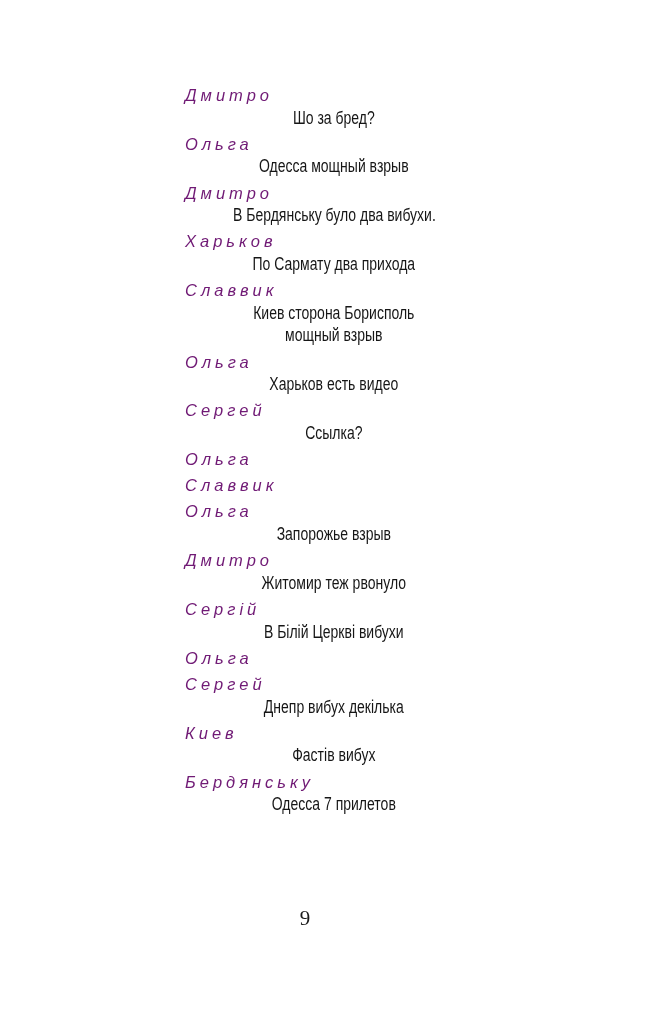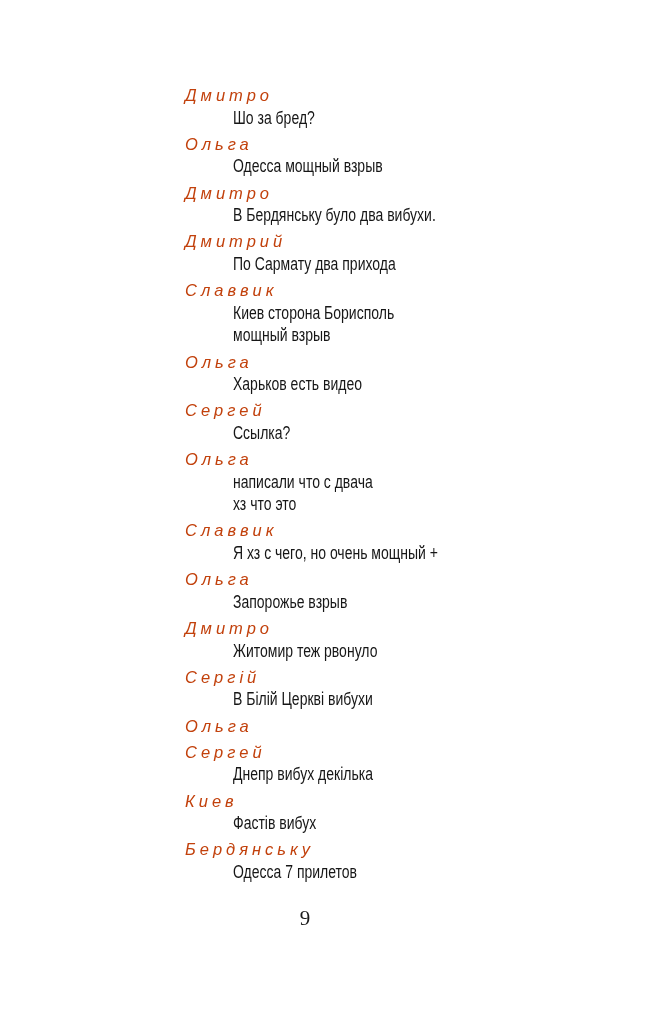--- a/index.html
+++ b/index.html
@@ -18,24 +18,24 @@
     position: absolute;
     left: 185px; top: 84px;
     width: 300px;
   }
   .entry { margin-bottom: 3.6px; }
   .speaker {
     font-style: italic;
     font-size: 16.5px;
     line-height: 22.6px;
     letter-spacing: 4px;
-    color: #c2410c;
+    color: #701a75;
     white-space: nowrap;
   }
-  .messages { margin-left: 48px; }
+  .messages { margin-left: 48px; text-align: center; }
   .msg-line {
     font-size: 17.5px;
     line-height: 22.6px;
     color: #161616;
     white-space: nowrap;
     transform: scaleX(0.8);
     transform-origin: 0 50%;
   }
   .folio {
     position: absolute;
@@ -67,21 +67,21 @@
   </div>
 
   <div class="entry">
     <div class="speaker">Дмитро</div>
     <div class="messages">
           <div class="msg-line">В Бердянську було два вибухи.</div>
         </div>
   </div>
 
   <div class="entry">
-    <div class="speaker">Дмитрий</div>
+    <div class="speaker">Харьков</div>
     <div class="messages">
           <div class="msg-line">По Сармату два прихода</div>
         </div>
   </div>
 
   <div class="entry">
     <div class="speaker">Славвик</div>
     <div class="messages">
           <div class="msg-line">Киев сторона Борисполь</div>
           <div class="msg-line">мощный взрыв</div>
@@ -97,31 +97,24 @@
 
   <div class="entry">
     <div class="speaker">Сергей</div>
     <div class="messages">
           <div class="msg-line">Ссылка?</div>
         </div>
   </div>
 
   <div class="entry">
     <div class="speaker">Ольга</div>
-    <div class="messages">
-          <div class="msg-line">написали что с двача</div>
-          <div class="msg-line">хз что это</div>
-        </div>
   </div>
 
   <div class="entry">
     <div class="speaker">Славвик</div>
-    <div class="messages">
-          <div class="msg-line">Я хз с чего, но очень мощный +</div>
-        </div>
   </div>
 
   <div class="entry">
     <div class="speaker">Ольга</div>
     <div class="messages">
           <div class="msg-line">Запорожье взрыв</div>
         </div>
   </div>
 
   <div class="entry">

